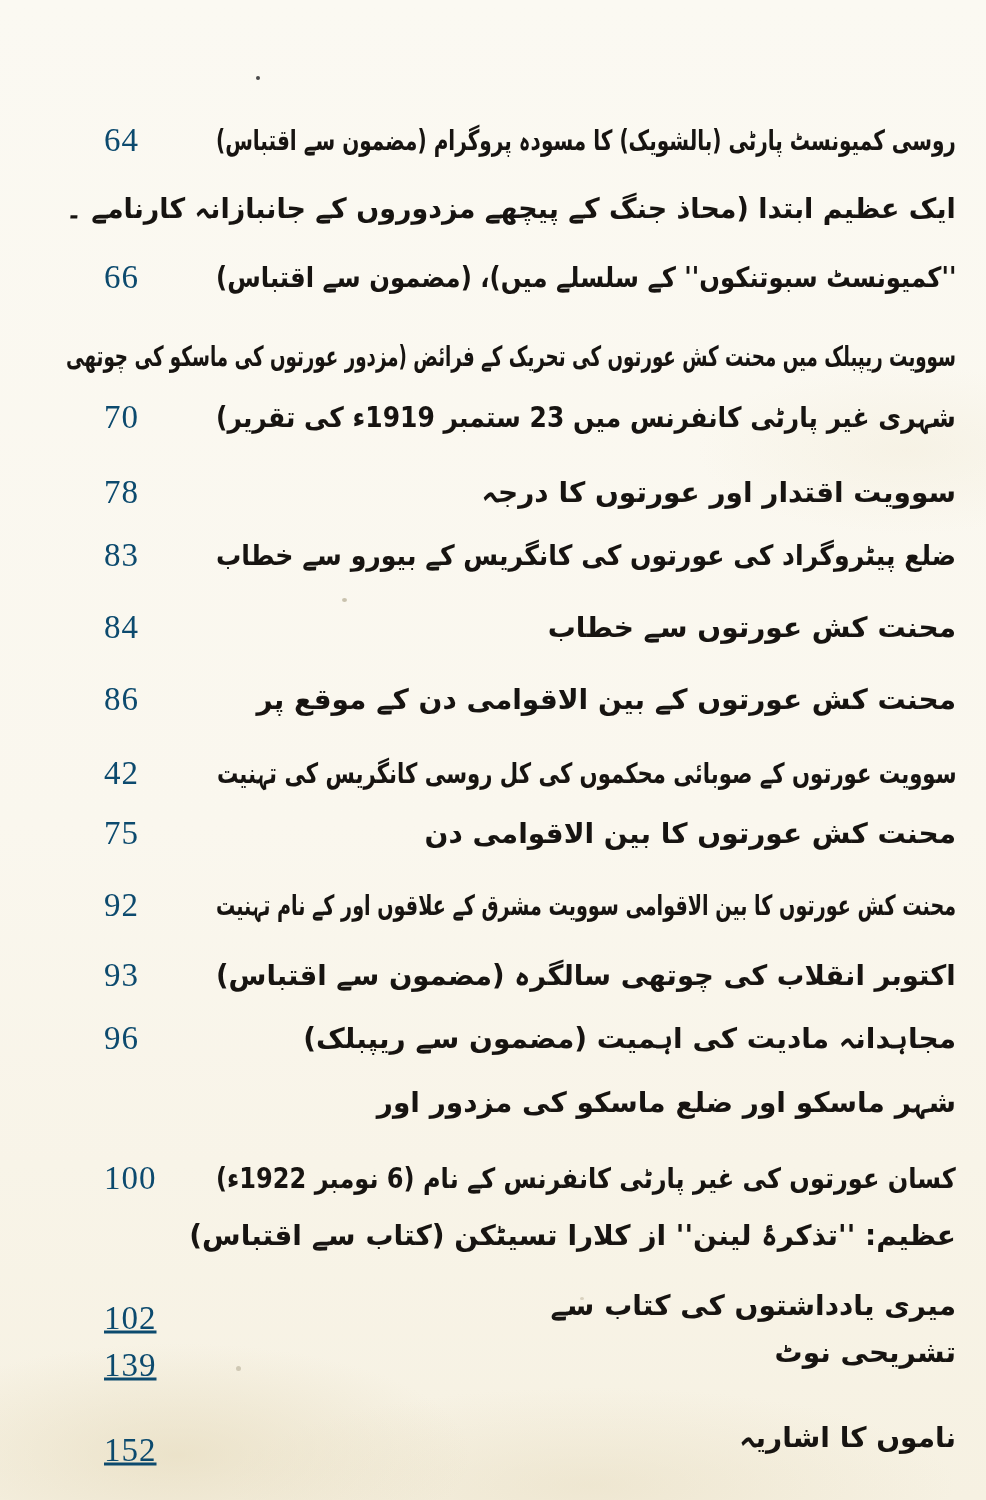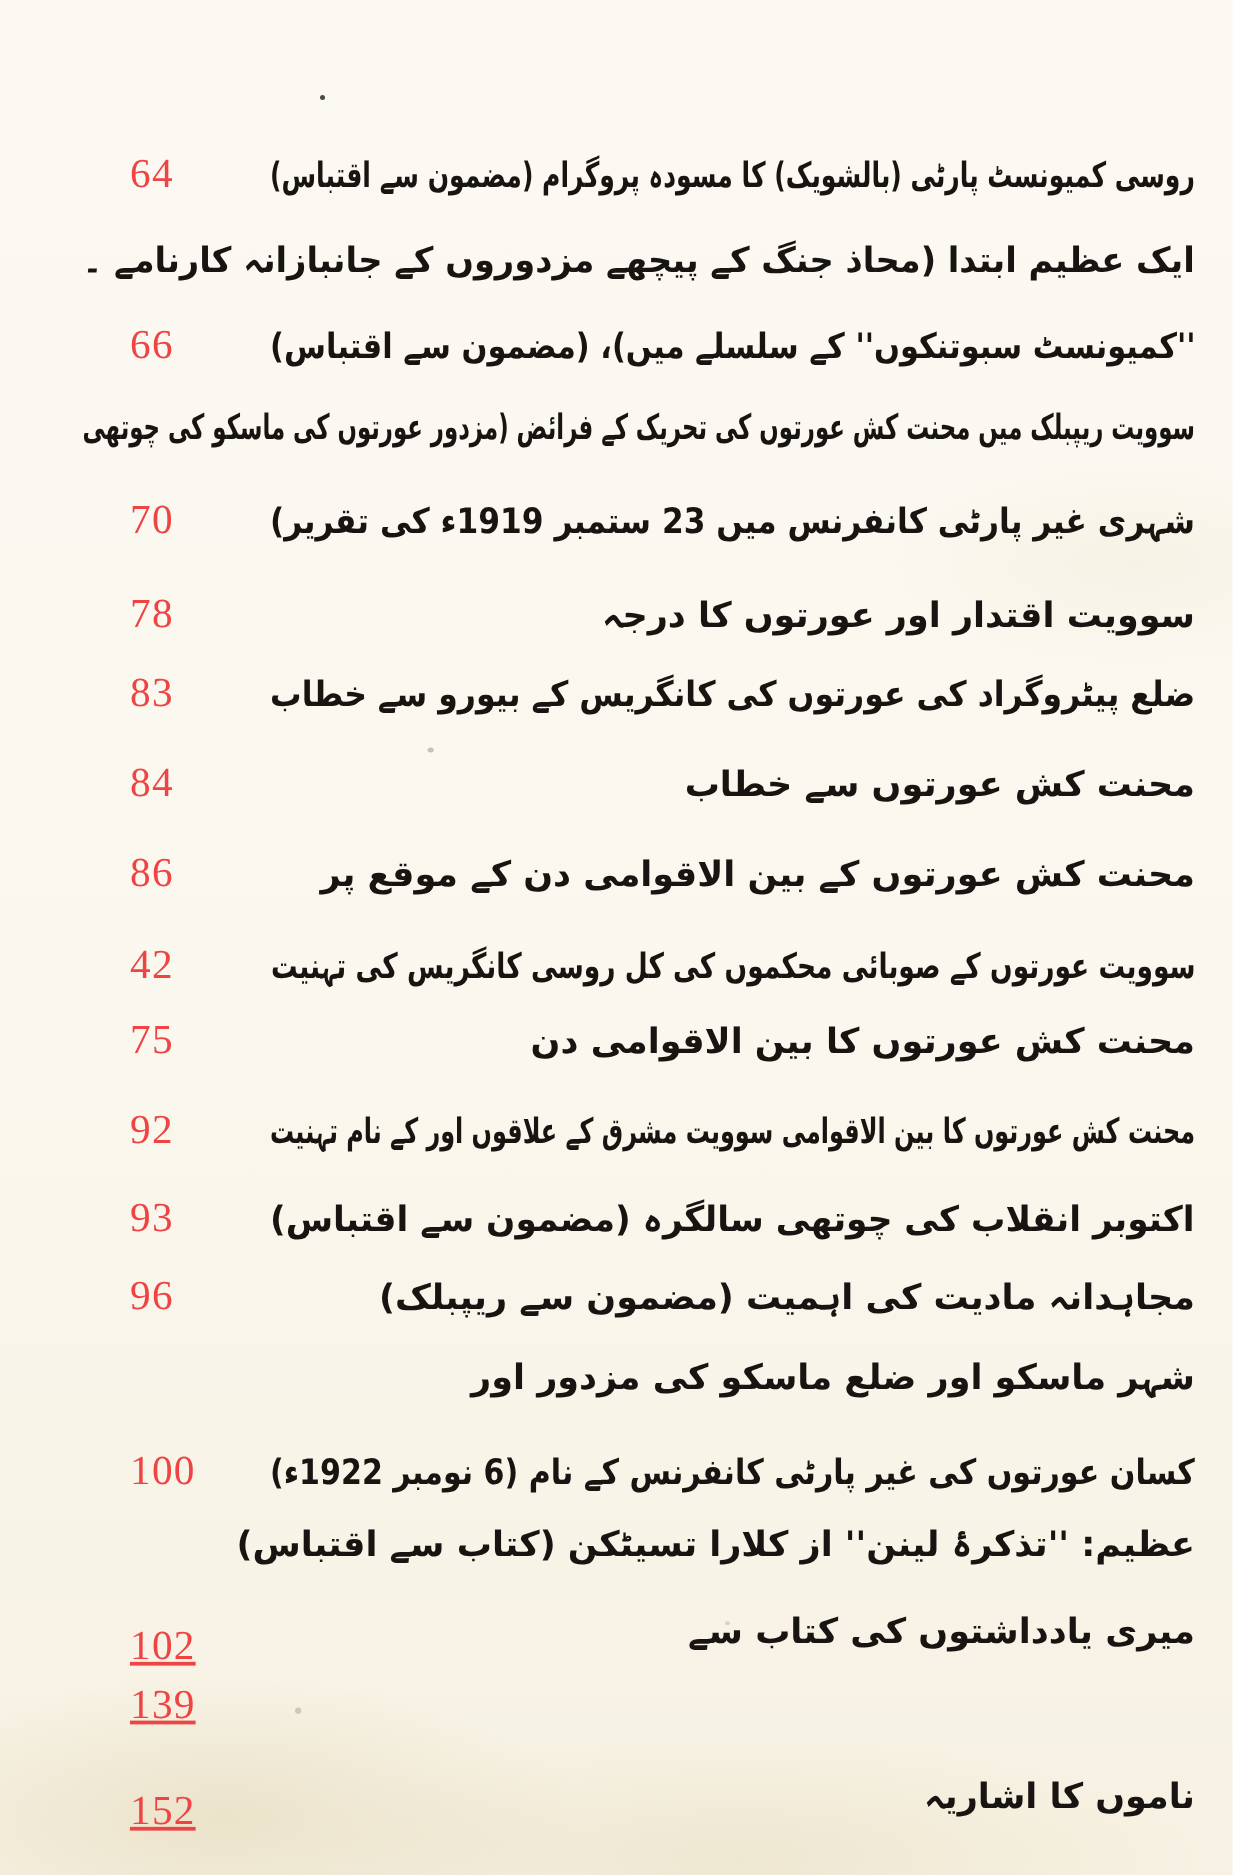--- a/index.html
+++ b/index.html
@@ -15,32 +15,32 @@
       radial-gradient(300px 120px at 92% 30%, rgba(238,231,209,.35), rgba(238,231,209,0) 70%),
       linear-gradient(180deg,#fbf9f2 0%,#faf7ee 55%,#f6f1e2 100%);
   }
   .toc{position:absolute;inset:0;}
   .row{
     position:absolute;left:0;right:0;height:60px;
   }
   .num{
     position:absolute;left:104px;top:50%;transform:translateY(-50%);
     font-family:"Liberation Serif","DejaVu Serif",serif;
-    font-size:33px;color:#ef4444;letter-spacing:1px;white-space:nowrap;
+    font-size:33px;color:#0c4a6e;letter-spacing:1px;white-space:nowrap;
   }
   .row.numlow .num{transform:translateY(calc(-50% + 13px));text-decoration:underline;}
   .txt{
     position:absolute;right:30px;top:50%;
     transform-origin:100% 50%;
     transform:translateY(-50%);
     direction:rtl;unicode-bidi:embed;white-space:nowrap;display:inline-block;
     font-size:28px;font-weight:bold;color:#171411;
   }
   
-  .r1{top:110px}.r2{top:178px}.r3{top:247px}.r4{top:312px}.r5{top:387px}
+  .r1{top:110px}.r2{top:178px}.r3{top:247px}.r4{top:326px}.r5{top:387px}
   .r6{top:462px}.r7{top:525px}.r8{top:597px}.r9{top:669px}.r10{top:743px}
   .r11{top:803px}.r12{top:875px}.r13{top:945px}.r14{top:1008px}.r15{top:1072px}
   .r16{top:1148px}.r17{top:1205px}.r18{top:1275px}.r19{top:1322px}.r20{top:1407px}
   .speck{position:absolute;border-radius:50%;}
   .s1{left:256px;top:76px;width:4px;height:4px;background:#4a4a4a;}
   .s2{left:342px;top:598px;width:5px;height:4px;background:#c9c2ae;}
   .s3{left:236px;top:1366px;width:5px;height:5px;background:#cfc8b4;}
   .s4{left:580px;top:1297px;width:4px;height:3px;background:#d8d1be;}
 </style>
 </head>
@@ -117,20 +117,21 @@
   <div class="row r17">
     <span class="num"></span>
     <span class="txt">عظیم: ''تذکرۂ لینن'' از کلارا تسیٹکن (کتاب سے اقتباس)</span>
   </div>
   <div class="row r18 numlow">
     <span class="num">102</span>
     <span class="txt">میری یادداشتوں کی کتاب سے</span>
   </div>
   <div class="row r19 numlow">
     <span class="num">139</span>
+    <span class="txt">تشریحی نوٹ</span>
   </div>
   <div class="row r20 numlow">
     <span class="num">152</span>
     <span class="txt">ناموں کا اشاریہ</span>
   </div>
 
   <div class="speck s1"></div>
   <div class="speck s2"></div>
   <div class="speck s3"></div>
   <div class="speck s4"></div>

